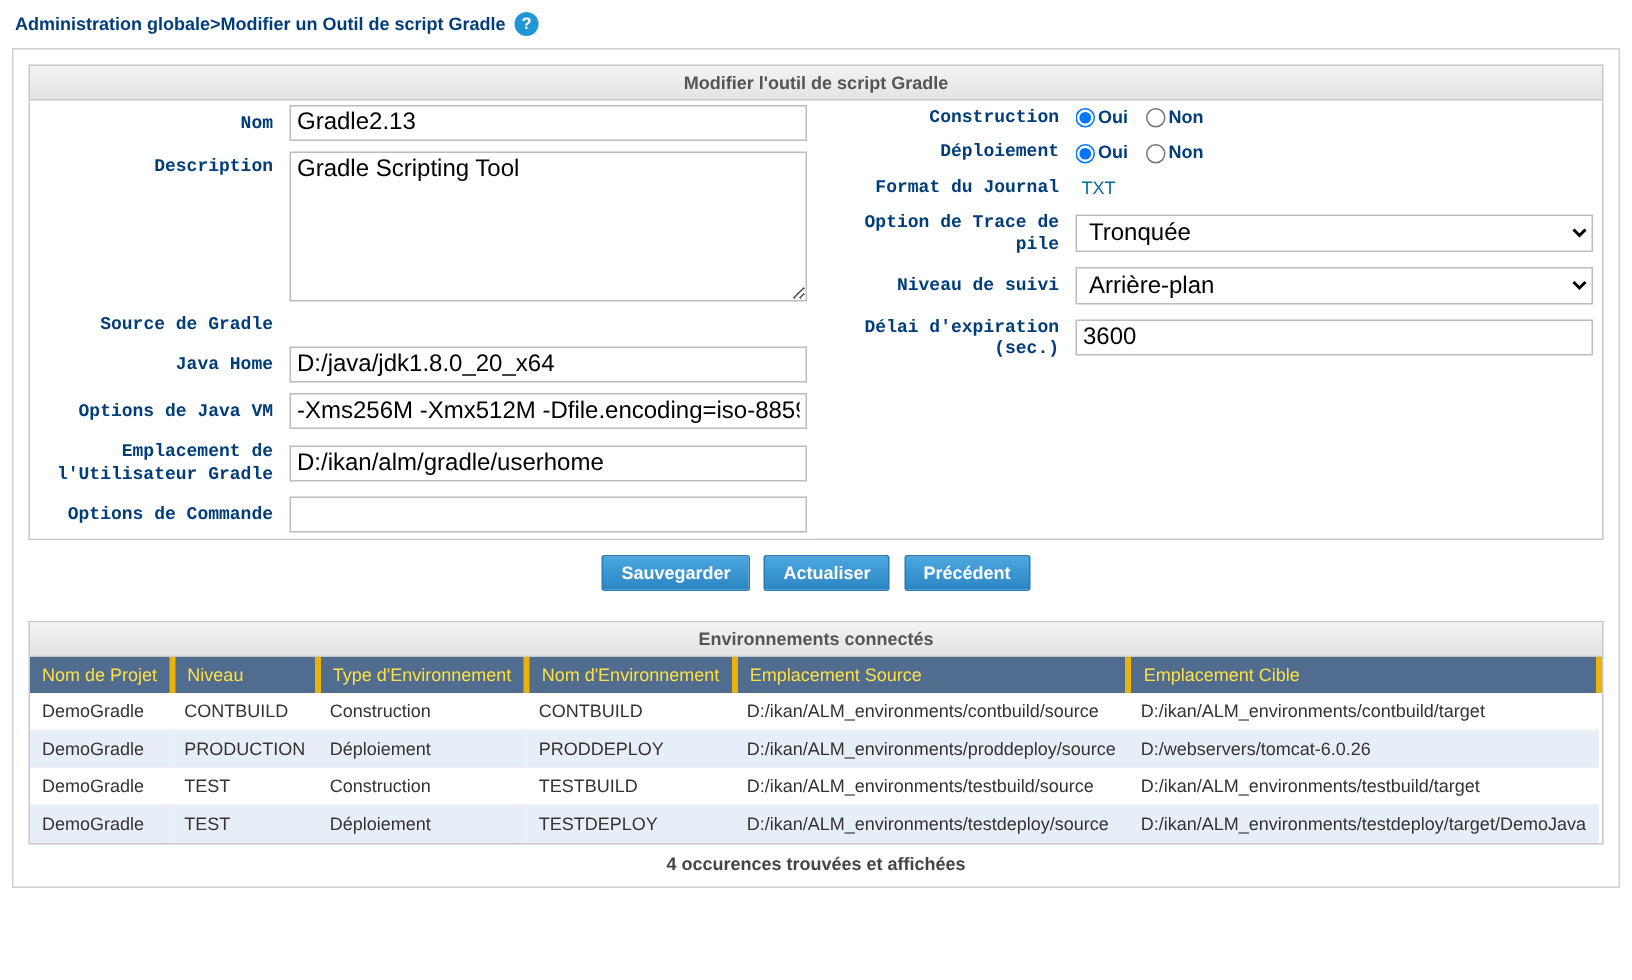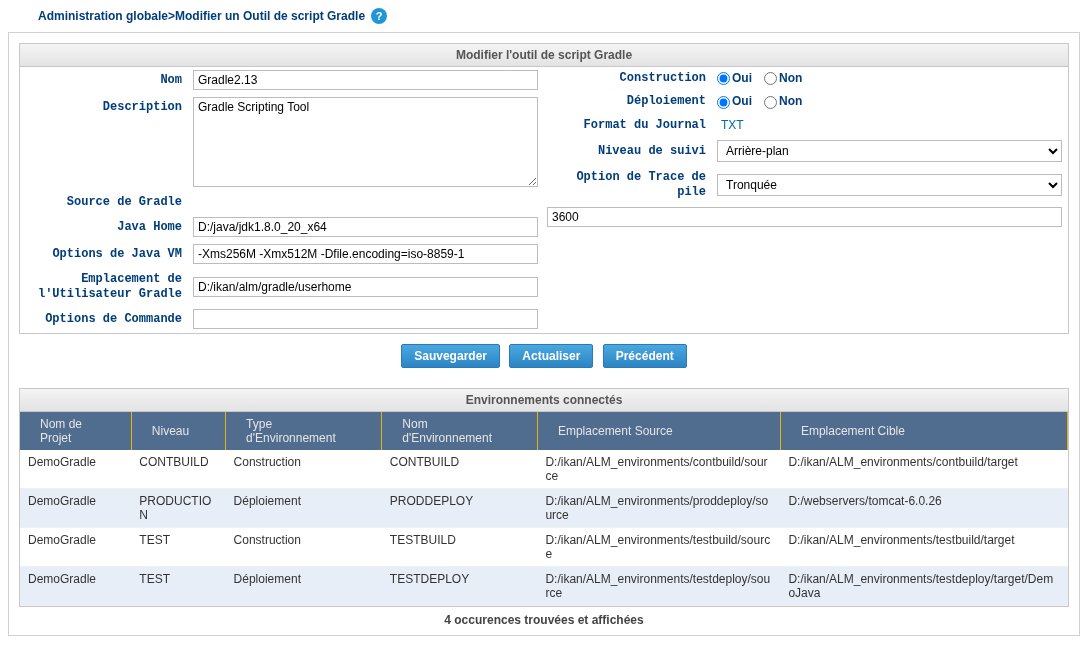--- a/index.html
+++ b/index.html
@@ -11,21 +11,20 @@
     padding: 6px 8px;
   }
   a { color: #003d7a; text-decoration: none; }
   .breadcrumb {
     font-weight: bold;
     color: #003d7a;
     padding: 2px 0 8px 2px;
     display: flex;
     align-items: center;
     gap: 6px;
-    margin-left: 28px;
   }
   .help-icon {
     display: inline-flex;
     width: 16px; height: 16px;
     border-radius: 50%;
     background: #2196d6;
     color: #fff;
     font-size: 11px;
     font-weight: bold;
     align-items: center;
@@ -72,26 +71,26 @@
   }
   .form-field {
     flex: 1;
     padding: 3px 6px 3px 3px;
     display: flex;
     align-items: center;
   }
   input[type=text], textarea, select {
     width: 100%;
     font-family: inherit;
-    font-size: 12px;
+    font-size: 16px;
     padding: 2px 4px;
     border: 1px solid #bcbcbc;
     background: #fff;
   }
-  textarea { resize: both; height: 90px; }
+  textarea { resize: both; height: 100px; }
   .radio-group label {
     color: #003d7a;
     font-weight: bold;
     margin-right: 12px;
     cursor: pointer;
   }
   .radio-group input { margin-right: 2px; vertical-align: middle; }
   .static-val { color: #0369a1; font-weight: normal; padding-left: 4px; }
   .button-row {
     text-align: center;
@@ -113,25 +112,25 @@
   .table-panel {
     border: 1px solid #c8c8c8;
   }
   table.data {
     width: 100%;
     border-collapse: collapse;
     font-size: 12px;
   }
   table.data thead th {
     background: #506c8e;
-    color: #e5e5e5;
+    color: #fde047;
     font-weight: normal;
     text-align: left;
-    padding: 5px 20px;
-    border-right: 1px solid #eab308;
+    padding: 5px 8px;
+    border-right: 4px solid #eab308;
   }
   table.data tbody td {
     padding: 5px 8px;
     color: #333;
     vertical-align: top;
     border-bottom: 1px solid #eef0f4;
     word-break: break-word;
   }
   table.data tbody tr:nth-child(odd)  { background: #ffffff; }
   table.data tbody tr:nth-child(even) { background: #e8eef8; }
@@ -215,36 +214,37 @@
             <label><input type="radio" name="deploy" style=""><span>Non</span></label>
           </div>
         </div>
         <div class="form-row">
           <div class="form-label">Format du Journal</div>
           <div class="form-field">
               <span class="static-val">TXT</span>
             </div>
         </div>
         <div class="form-row">
+          <div class="form-label">Option de Trace de pile</div>
+          <div class="form-field">
+            <select>
+              <option>Tronquée</option>
+            </select>
+          </div>
+        </div>
+        <div class="form-row">
           <div class="form-label">Niveau de suivi</div>
           <div class="form-field">
             <select>
               <option>Arrière-plan</option>
             </select>
           </div>
         </div>
         <div class="form-row">
-          <div class="form-label">Option de Trace de pile</div>
-          <div class="form-field">
-            <select>
-              <option>Tronquée</option>
-            </select>
-          </div>
-        </div>
-        <div class="form-row">
+          <div class="form-label">Délai d'expiration (sec.)</div>
           <div class="form-field">
               <input type="text" value="3600" style="">
             </div>
         </div>
       </div>
     </div>
   </div>
 
   <div class="button-row">
     <button class="btn">Sauvegarder</button>

